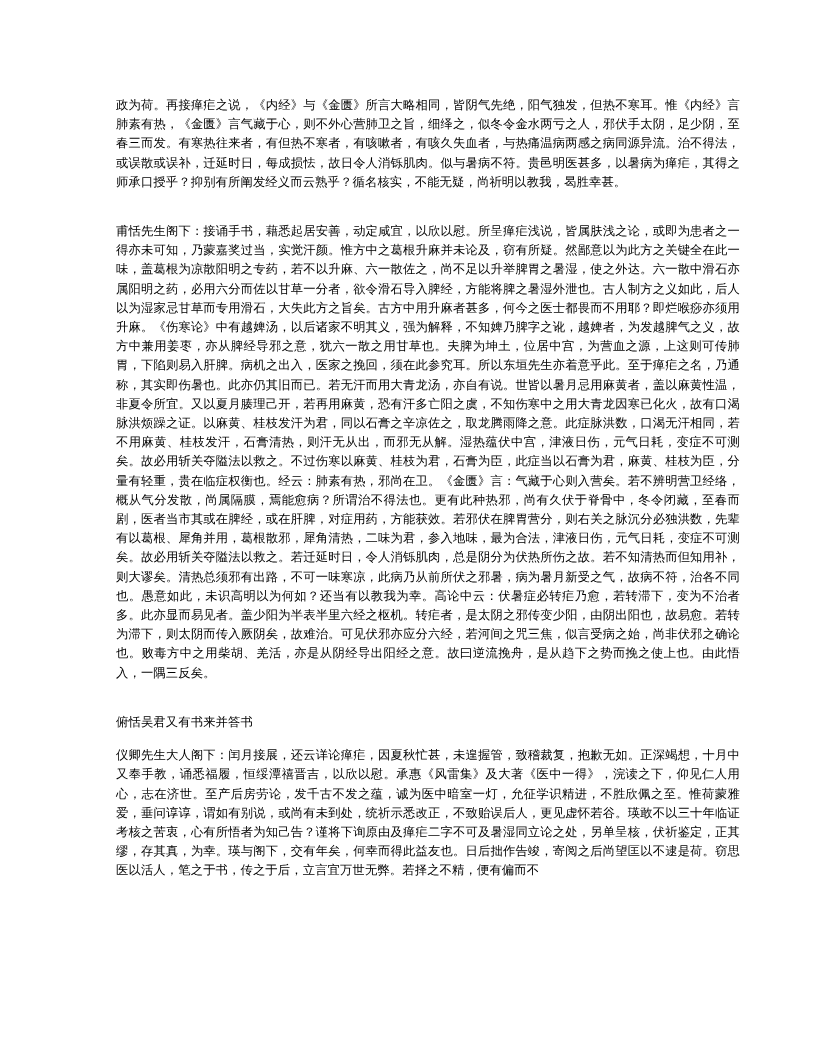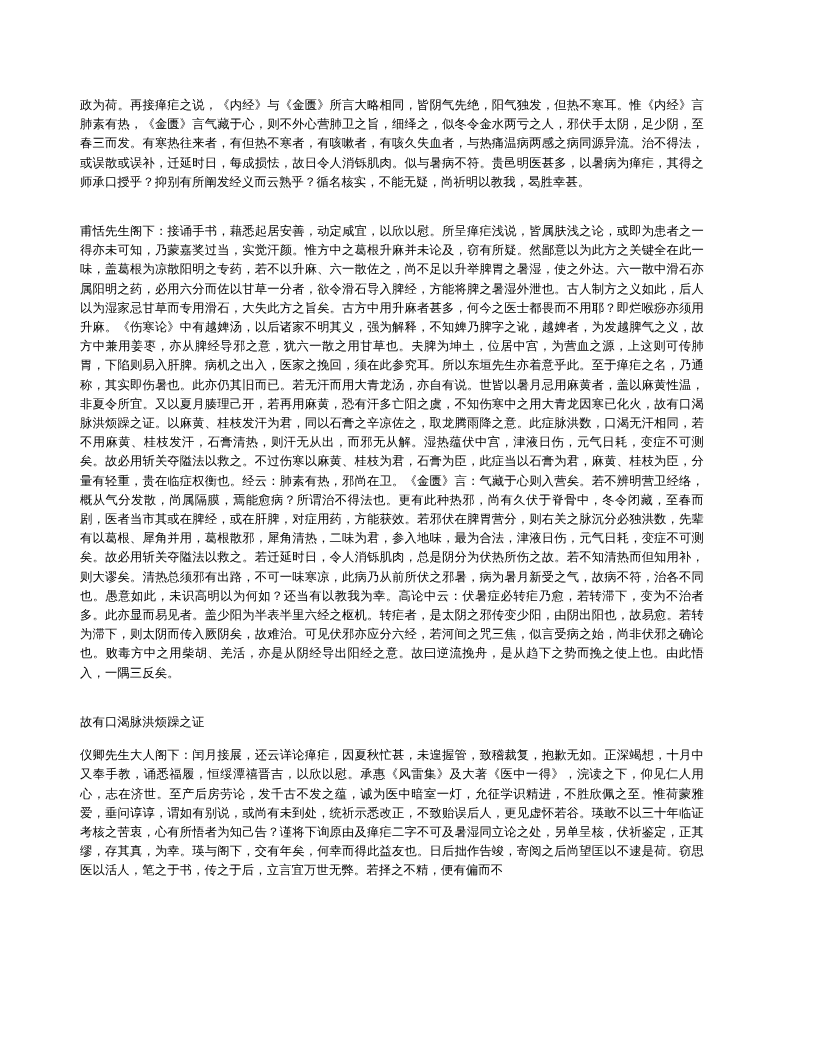--- a/index.html
+++ b/index.html
@@ -11,21 +11,21 @@
     width: 816px;
     height: 1056px;
     font-family: "DejaVu Sans", "Liberation Sans", sans-serif;
     color: #000000;
   }
   .page {
     position: relative;
     width: 709px;
     height: 1056px;
     box-sizing: border-box;
-    padding: 96px 96px 80px 80px;
+    padding: 96px 96px 80px 116px;
     font-family: Liberation Serif, serif;
   }
   .doc-body {
     width: 624px;
   }
   p.para {
     margin: 0 0 14px 0;
     font-size: 12.3px;
     line-height: 19.2px;
     text-align: justify;
@@ -54,18 +54,18 @@
   <div class="doc-body">
 
     <p class="para">政为荷。再接瘅疟之说，《内经》与《金匮》所言大略相同，皆阴气先绝，阳气独发，但热不寒耳。惟《内经》言肺素有热，《金匮》言气藏于心，则不外心营肺卫之旨，细绎之，似冬令金水两亏之人，邪伏手太阴，足少阴，至春三而发。有寒热往来者，有但热不寒者，有咳嗽者，有咳久失血者，与热痛温病两感之病同源异流。治不得法，或误散或误补，迁延时日，每成损怯，故日令人消铄肌肉。似与暑病不符。贵邑明医甚多，以暑病为瘅疟，其得之师承口授乎？抑别有所阐发经义而云熟乎？循名核实，不能无疑，尚祈明以教我，曷胜幸甚。</p>
 
     <div class="spacer-lg"></div>
 
     <p class="para">甫恬先生阁下：接诵手书，藉悉起居安善，动定咸宜，以欣以慰。所呈瘅疟浅说，皆属肤浅之论，或即为患者之一得亦未可知，乃蒙嘉奖过当，实觉汗颜。惟方中之葛根升麻并未论及，窃有所疑。然鄙意以为此方之关键全在此一味，盖葛根为凉散阳明之专药，若不以升麻、六一散佐之，尚不足以升举脾胃之暑湿，使之外达。六一散中滑石亦属阳明之药，必用六分而佐以甘草一分者，欲令滑石导入脾经，方能将脾之暑湿外泄也。古人制方之义如此，后人以为湿家忌甘草而专用滑石，大失此方之旨矣。古方中用升麻者甚多，何今之医士都畏而不用耶？即烂喉痧亦须用升麻。《伤寒论》中有越婢汤，以后诸家不明其义，强为解释，不知婢乃脾字之讹，越婢者，为发越脾气之义，故方中兼用姜枣，亦从脾经导邪之意，犹六一散之用甘草也。夫脾为坤土，位居中宫，为营血之源，上这则可传肺胃，下陷则易入肝脾。病机之出入，医家之挽回，须在此参究耳。所以东垣先生亦着意乎此。至于瘅疟之名，乃通称，其实即伤暑也。此亦仍其旧而已。若无汗而用大青龙汤，亦自有说。世皆以暑月忌用麻黄者，盖以麻黄性温，非夏令所宜。又以夏月腠理己开，若再用麻黄，恐有汗多亡阳之虞，不知伤寒中之用大青龙因寒已化火，故有口渴脉洪烦躁之证。以麻黄、桂枝发汗为君，同以石膏之辛凉佐之，取龙腾雨降之意。此症脉洪数，口渴无汗相同，若不用麻黄、桂枝发汗，石膏清热，则汗无从出，而邪无从解。湿热蕴伏中宫，津液日伤，元气日耗，变症不可测矣。故必用斩关夺隘法以救之。不过伤寒以麻黄、桂枝为君，石膏为臣，此症当以石膏为君，麻黄、桂枝为臣，分量有轻重，贵在临症权衡也。经云：肺素有热，邪尚在卫。《金匮》言：气藏于心则入营矣。若不辨明营卫经络，概从气分发散，尚属隔膜，焉能愈病？所谓治不得法也。更有此种热邪，尚有久伏于脊骨中，冬令闭藏，至春而剧，医者当市其或在脾经，或在肝脾，对症用药，方能获效。若邪伏在脾胃营分，则右关之脉沉分必独洪数，先辈有以葛根、犀角并用，葛根散邪，犀角清热，二味为君，参入地味，最为合法，津液日伤，元气日耗，变症不可测矣。故必用斩关夺隘法以救之。若迁延时日，令人消铄肌肉，总是阴分为伏热所伤之故。若不知清热而但知用补，则大谬矣。清热总须邪有出路，不可一味寒凉，此病乃从前所伏之邪暑，病为暑月新受之气，故病不符，治各不同也。愚意如此，未识高明以为何如？还当有以教我为幸。高论中云：伏暑症必转疟乃愈，若转滞下，变为不治者多。此亦显而易见者。盖少阳为半表半里六经之枢机。转疟者，是太阴之邪传变少阳，由阴出阳也，故易愈。若转为滞下，则太阴而传入厥阴矣，故难治。可见伏邪亦应分六经，若河间之咒三焦，似言受病之始，尚非伏邪之确论也。败毒方中之用柴胡、羌活，亦是从阴经导出阳经之意。故曰逆流挽舟，是从趋下之势而挽之使上也。由此悟入，一隅三反矣。</p>
 
     <div class="spacer-lg"></div>
 
-    <p class="heading">故有口渴脉洪烦躁之证</p>
+    <p class="heading">俯恬吴君又有书来并答书</p>
 
     <p class="para">仪卿先生大人阁下：闰月接展，还云详论瘅疟，因夏秋忙甚，未遑握管，致稽裁复，抱歉无如。正深竭想，十月中又奉手教，诵悉福履，恒绥潭禧晋吉，以欣以慰。承惠《风雷集》及大著《医中一得》，浣读之下，仰见仁人用心，志在济世。至产后房劳论，发千古不发之蕴，诚为医中暗室一灯，允征学识精进，不胜欣佩之至。惟荷蒙雅爱，垂问谆谆，谓如有别说，或尚有未到处，统祈示悉改正，不致贻误后人，更见虚怀若谷。瑛敢不以三十年临证考核之苦衷，心有所悟者为知己告？谨将下询原由及瘅疟二字不可及暑湿同立论之处，另单呈核，伏祈鉴定，正其缪，存其真，为幸。瑛与阁下，交有年矣，何幸而得此益友也。日后拙作告竣，寄阅之后尚望匡以不逮是荷。窃思医以活人，笔之于书，传之于后，立言宜万世无弊。若择之不精，便有偏而不</p>
 
   </div>
 </div>
 
 </body></html>

